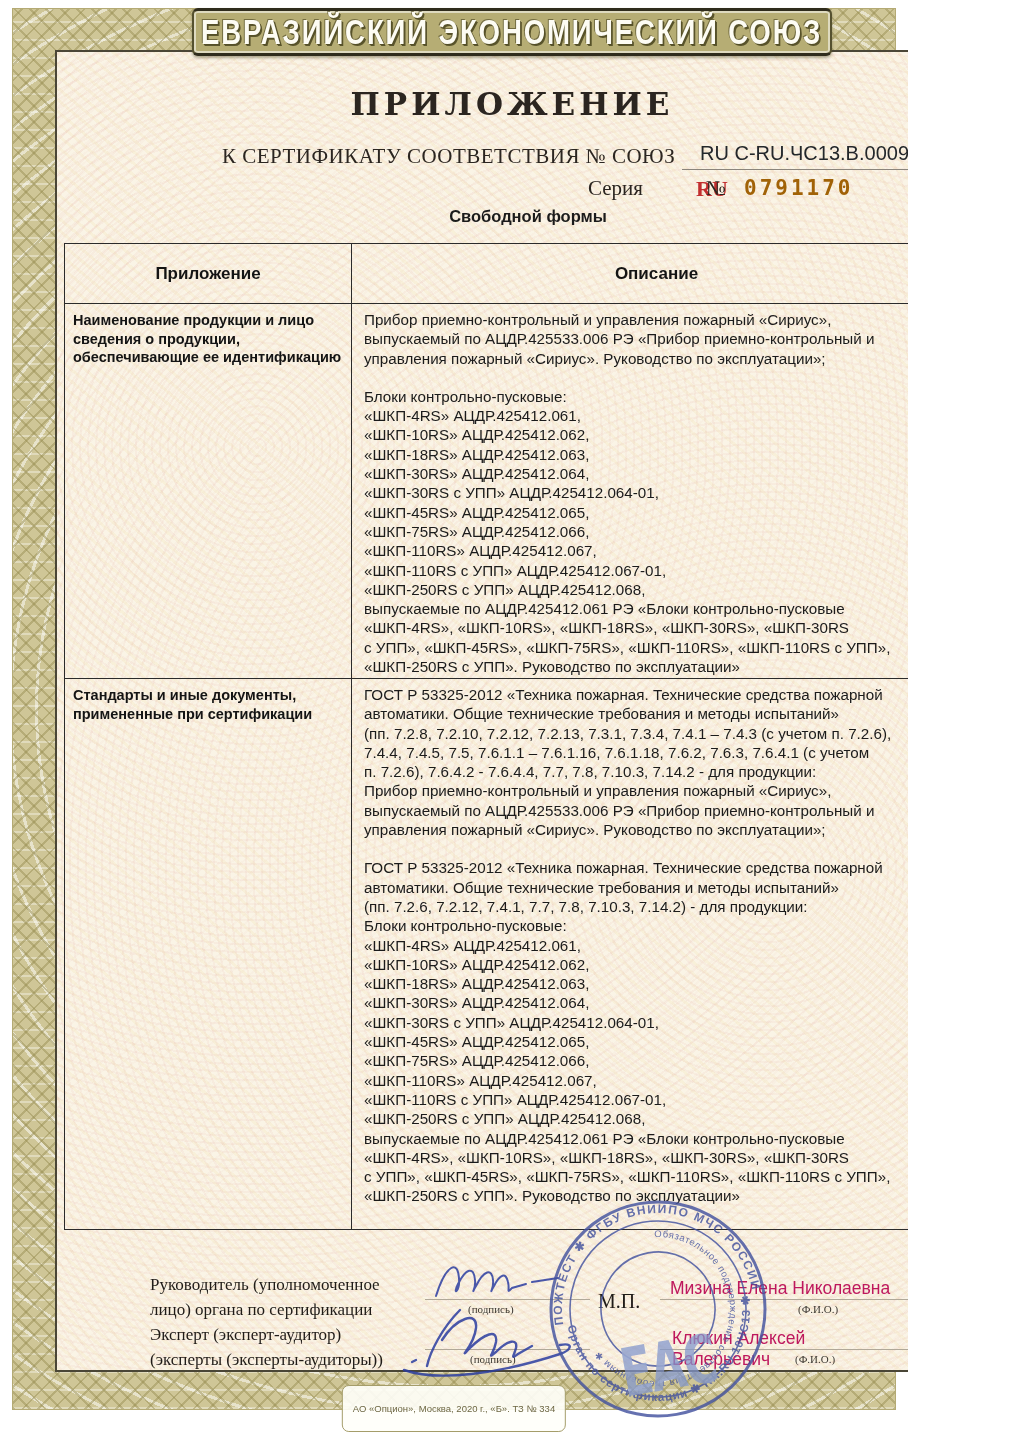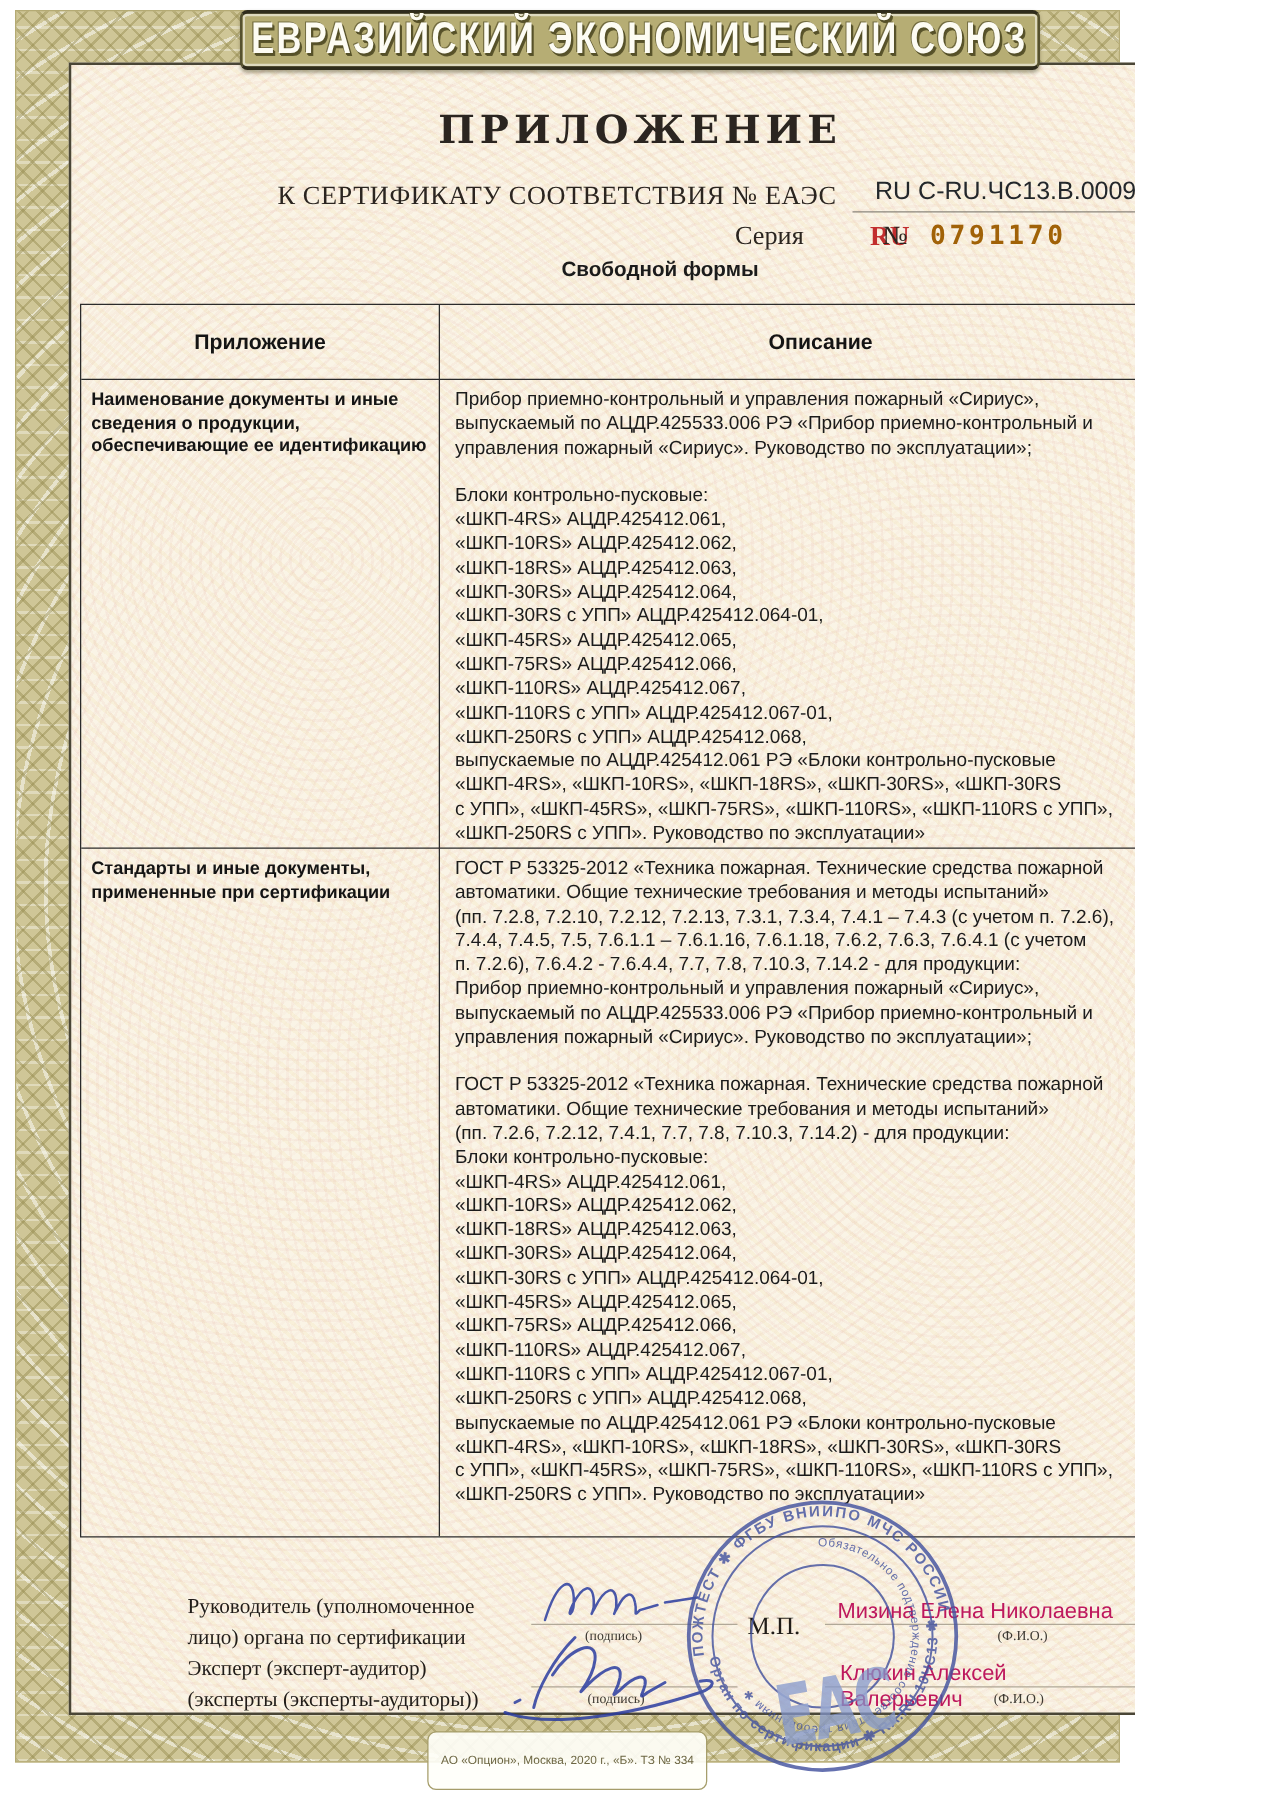--- a/index.html
+++ b/index.html
@@ -113,38 +113,38 @@
   <div class="border-band"></div>
   <div class="inner"></div>
 
   <div class="banner">
     <span class="banner-text">ЕВРАЗИЙСКИЙ ЭКОНОМИЧЕСКИЙ СОЮЗ</span>
   </div>
 
   <div class="title">ПРИЛОЖЕНИЕ</div>
 
   <div class="cert-line">
-    <span class="cert-label">К СЕРТИФИКАТУ СООТВЕТСТВИЯ № ЕАЭС</span>
+    <span class="cert-label">К СЕРТИФИКАТУ СООТВЕТСТВИЯ № СОЮЗ</span>
     <span class="cert-number">RU C-RU.ЧС13.В.00098/21</span>
   </div>
 
   <div class="series-line">
     <span class="series-label">Серия</span>
     <span class="series-value">RU</span>
     <span class="number-sign">№</span>
     <span class="blank-number">0791170</span>
   </div>
 
   <div class="form-type">Свободной формы</div>
 
   <div class="cert-table">
     <div class="cell col1 th">Приложение</div>
     <div class="cell th">Описание</div>
 
-    <div class="cell col1 label-cell">Наименование документы и иные сведения о продукции, обеспечивающие ее идентификацию</div>
+    <div class="cell col1 label-cell">Наименование продукции и лицо сведения о продукции, обеспечивающие ее идентификацию</div>
     <div class="cell desc-cell">
         <div class="para">Прибор приемно-контрольный и управления пожарный «Сириус»,<br>выпускаемый по АЦДР.425533.006 РЭ «Прибор приемно-контрольный и<br>управления пожарный «Сириус». Руководство по эксплуатации»;</div>
         <div class="para">Блоки контрольно-пусковые:<br>«ШКП-4RS» АЦДР.425412.061,<br>«ШКП-10RS» АЦДР.425412.062,<br>«ШКП-18RS» АЦДР.425412.063,<br>«ШКП-30RS» АЦДР.425412.064,<br>«ШКП-30RS с УПП» АЦДР.425412.064-01,<br>«ШКП-45RS» АЦДР.425412.065,<br>«ШКП-75RS» АЦДР.425412.066,<br>«ШКП-110RS» АЦДР.425412.067,<br>«ШКП-110RS с УПП» АЦДР.425412.067-01,<br>«ШКП-250RS с УПП» АЦДР.425412.068,<br>выпускаемые по АЦДР.425412.061 РЭ «Блоки контрольно-пусковые<br>«ШКП-4RS», «ШКП-10RS», «ШКП-18RS», «ШКП-30RS», «ШКП-30RS<br>с УПП», «ШКП-45RS», «ШКП-75RS», «ШКП-110RS», «ШКП-110RS с УПП»,<br>«ШКП-250RS с УПП». Руководство по эксплуатации»</div>
       </div>
 
     <div class="cell col1 last label-cell">Стандарты и иные документы, примененные при сертификации</div>
     <div class="cell last desc-cell">
         <div class="para">ГОСТ Р 53325-2012 «Техника пожарная. Технические средства пожарной<br>автоматики. Общие технические требования и методы испытаний»<br>(пп. 7.2.8, 7.2.10, 7.2.12, 7.2.13, 7.3.1, 7.3.4, 7.4.1 – 7.4.3 (с учетом п. 7.2.6),<br>7.4.4, 7.4.5, 7.5, 7.6.1.1 – 7.6.1.16, 7.6.1.18, 7.6.2, 7.6.3, 7.6.4.1 (с учетом<br>п. 7.2.6), 7.6.4.2 - 7.6.4.4, 7.7, 7.8, 7.10.3, 7.14.2 - для продукции:<br>Прибор приемно-контрольный и управления пожарный «Сириус»,<br>выпускаемый по АЦДР.425533.006 РЭ «Прибор приемно-контрольный и<br>управления пожарный «Сириус». Руководство по эксплуатации»;</div>
         <div class="para">ГОСТ Р 53325-2012 «Техника пожарная. Технические средства пожарной<br>автоматики. Общие технические требования и методы испытаний»<br>(пп. 7.2.6, 7.2.12, 7.4.1, 7.7, 7.8, 7.10.3, 7.14.2) - для продукции:<br>Блоки контрольно-пусковые:<br>«ШКП-4RS» АЦДР.425412.061,<br>«ШКП-10RS» АЦДР.425412.062,<br>«ШКП-18RS» АЦДР.425412.063,<br>«ШКП-30RS» АЦДР.425412.064,<br>«ШКП-30RS с УПП» АЦДР.425412.064-01,<br>«ШКП-45RS» АЦДР.425412.065,<br>«ШКП-75RS» АЦДР.425412.066,<br>«ШКП-110RS» АЦДР.425412.067,<br>«ШКП-110RS с УПП» АЦДР.425412.067-01,<br>«ШКП-250RS с УПП» АЦДР.425412.068,<br>выпускаемые по АЦДР.425412.061 РЭ «Блоки контрольно-пусковые<br>«ШКП-4RS», «ШКП-10RS», «ШКП-18RS», «ШКП-30RS», «ШКП-30RS<br>с УПП», «ШКП-45RS», «ШКП-75RS», «ШКП-110RS», «ШКП-110RS с УПП»,<br>«ШКП-250RS с УПП». Руководство по эксплуатации»</div>
       </div>

